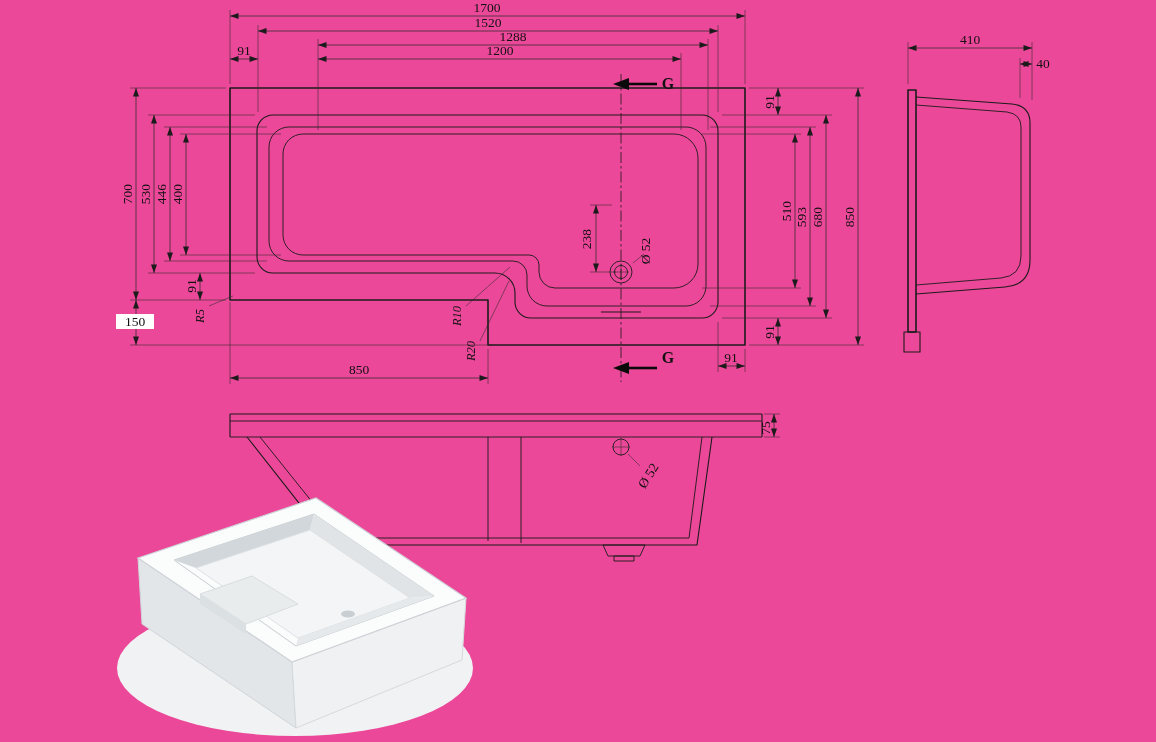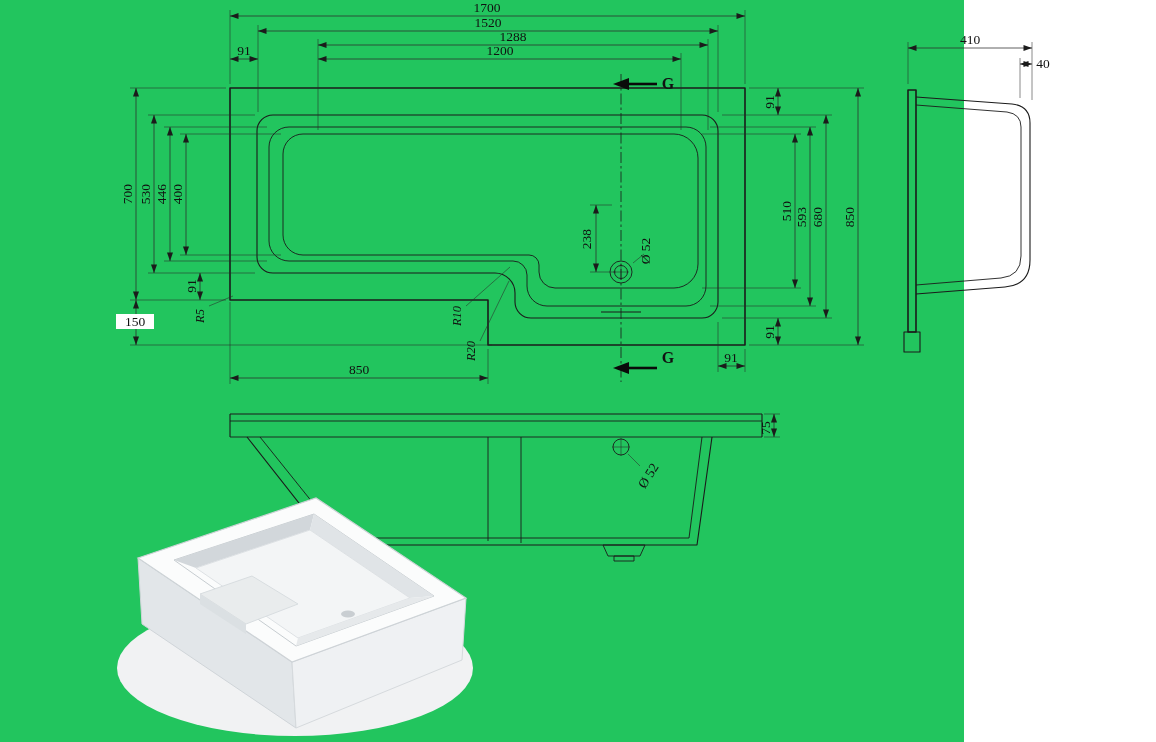--- a/index.html
+++ b/index.html
@@ -1,16 +1,16 @@
 <!DOCTYPE html>
 <html><head>
 <meta charset="utf-8">
 <style>
   html,body{margin:0;padding:0;background:#ffffff;}
-  .stage{width:964px;height:742px;position:relative;background:#22c55e;}
+  .stage{width:1156px;height:742px;position:relative;background:#ec4899;}
   svg{display:block;}
   
   .o1{fill:none;stroke:#1b1b1b;stroke-width:1.6;stroke-linejoin:round;}
   .o2{fill:none;stroke:#1b1b1b;stroke-width:1.1;stroke-linejoin:round;}
   .o3{fill:none;stroke:#1b1b1b;stroke-width:0.9;stroke-linejoin:round;}
   .dim{stroke:#2b2b2b;stroke-width:0.75;fill:none;}
   .ext{stroke:#2b2b2b;stroke-width:0.55;fill:none;}
   .ld{stroke:#2b2b2b;stroke-width:0.55;fill:none;}
   .cl{stroke:#1b1b1b;stroke-width:0.8;stroke-dasharray:11 3 2.5 3;fill:none;}
   .thick{stroke:#0a0a0a;stroke-width:2.6;}

